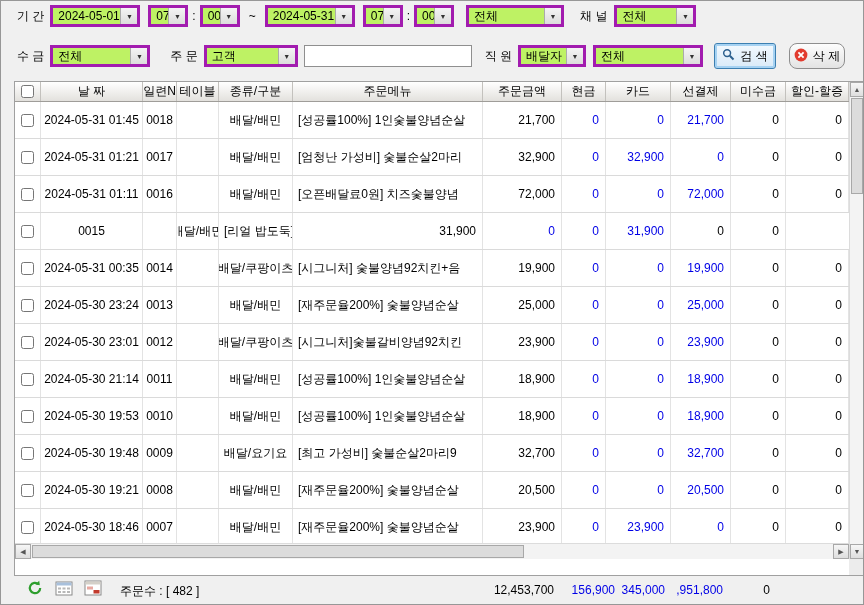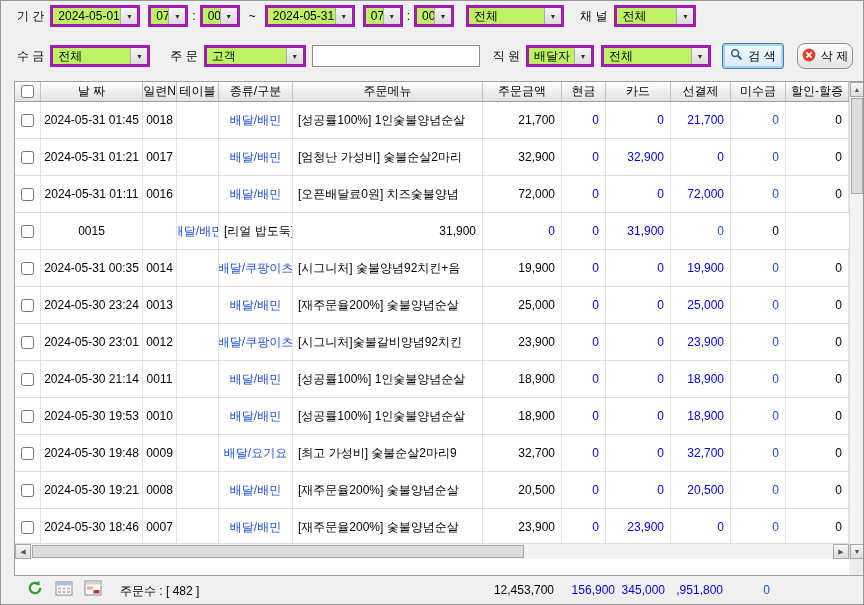--- a/index.html
+++ b/index.html
@@ -28,21 +28,21 @@
   }
   .grid-header { height:20px; background:linear-gradient(#ffffff,#e3e1dd); border-bottom:1px solid #9f9d99; }
   .grid-header .cell { border-right:1px solid #c3c1bd; display:flex; align-items:center; justify-content:center; overflow:hidden; white-space:nowrap; }
   .grid-body { height:444px; overflow:hidden; }
   .grid-row { height:37px; border-bottom:1px solid #dadada; background:#fff; }
   .grid-row .cell { border-right:1px solid #e3e3e3; display:flex; align-items:center; justify-content:center; overflow:hidden; white-space:nowrap; }
   .grid-filler { height:13px; overflow:hidden; }
   .grid-filler .cell { border-right:1px solid #e3e3e3; }
   .cell.num { justify-content:flex-end; padding-right:6px; }
   .cell.left { justify-content:flex-start; padding-left:5px; }
-  .red { color:#1d4ed8; }
+  .red { color:#000000; }
   .blue { color:#0000e6; }
   input[type="checkbox"] { width:13px; height:13px; }
 
   
   .vscroll { position:absolute; right:0; top:0; width:14px; height:477px; background:#f3f3f3; border-left:1px solid #dcdcdc; }
   .hscroll { position:absolute; left:0; bottom:0; width:834px; height:16px; background:#f3f3f3; border-top:1px solid #dcdcdc; }
   .sb-btn { position:absolute; background:linear-gradient(#f6f6f6,#dedede); border:1px solid #a8a8a8; display:flex; align-items:center; justify-content:center; font-size:7px; color:#555; }
   .vscroll .sb-btn { left:0; width:14px; height:15px; }
   .vs-up { top:0; }
   .vs-down { bottom:0; }
@@ -105,21 +105,21 @@
     </div>
   </div>
 
   <div class="filter-row row2">
     <span class="lbl" style="margin-left:16px;">수 금</span>
     <div class="combo" style="margin-left:6px; width:100px;">
       <span class="combo-text">전체</span>
       <span class="combo-btn">▼</span>
     </div>
     <span class="lbl" style="margin-left:20px;">주 문</span>
-    <div class="combo" style="margin-left:6px; width:102px;">
+    <div class="combo" style="margin-left:6px; width:94px;">
       <span class="combo-text">고객</span>
       <span class="combo-btn">▼</span>
     </div>
     <input class="textbox" style="margin-left: 6px; width: 168px;" value="">
     <span class="lbl" style="margin-left:13px;">직 원</span>
     <div class="combo" style="margin-left:6px; width:68px;">
       <span class="combo-text">배달자</span>
       <span class="combo-btn">▼</span>
     </div>
     <div class="combo" style="margin-left:7px; width:110px;">

